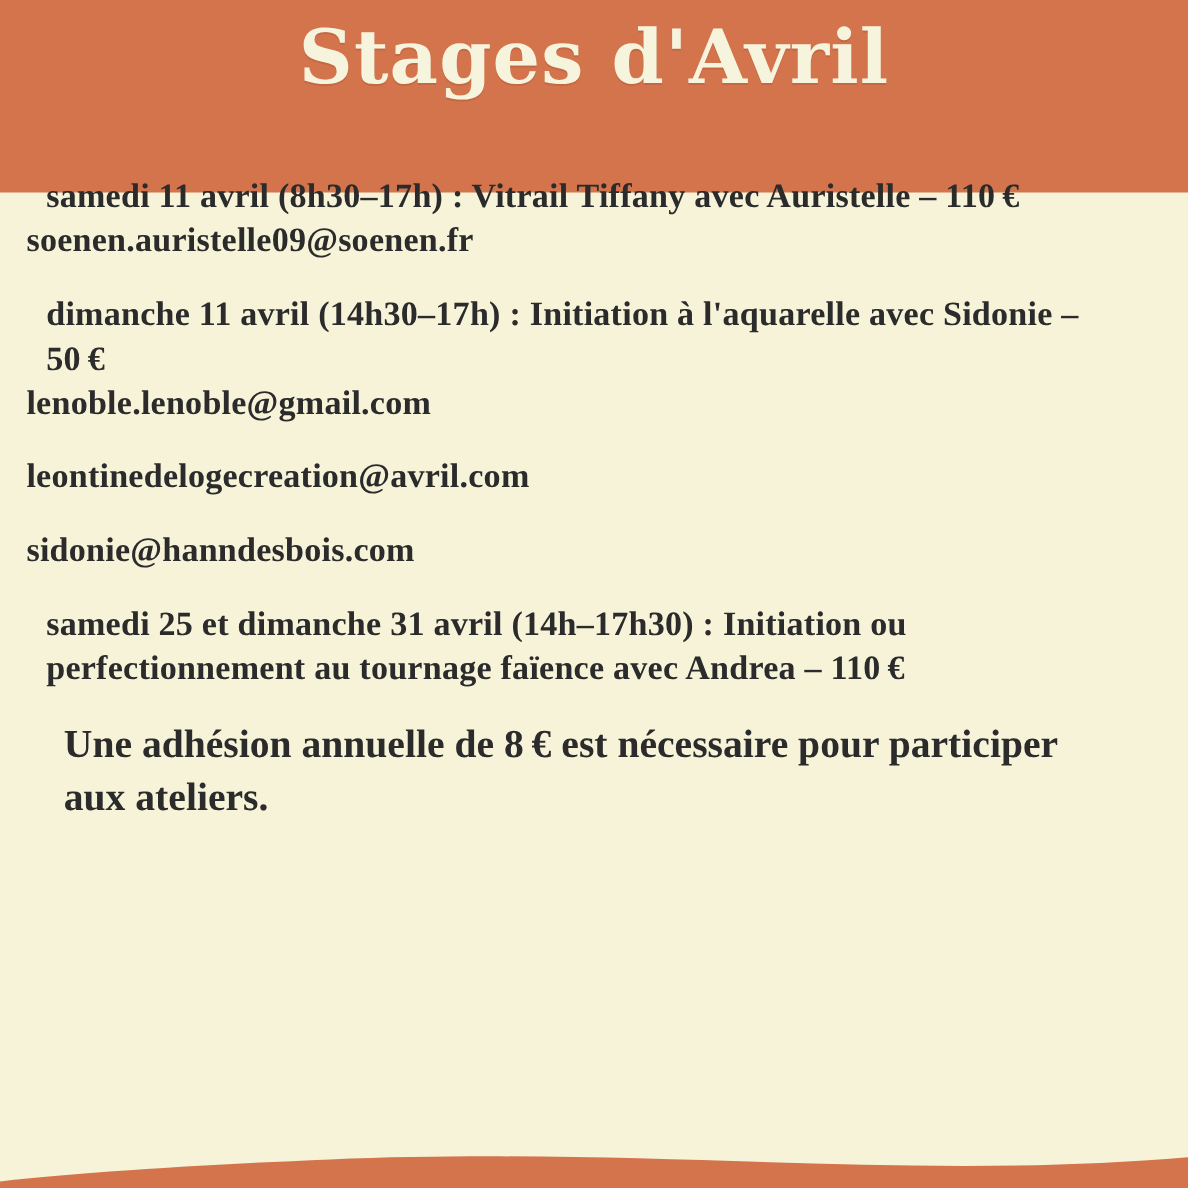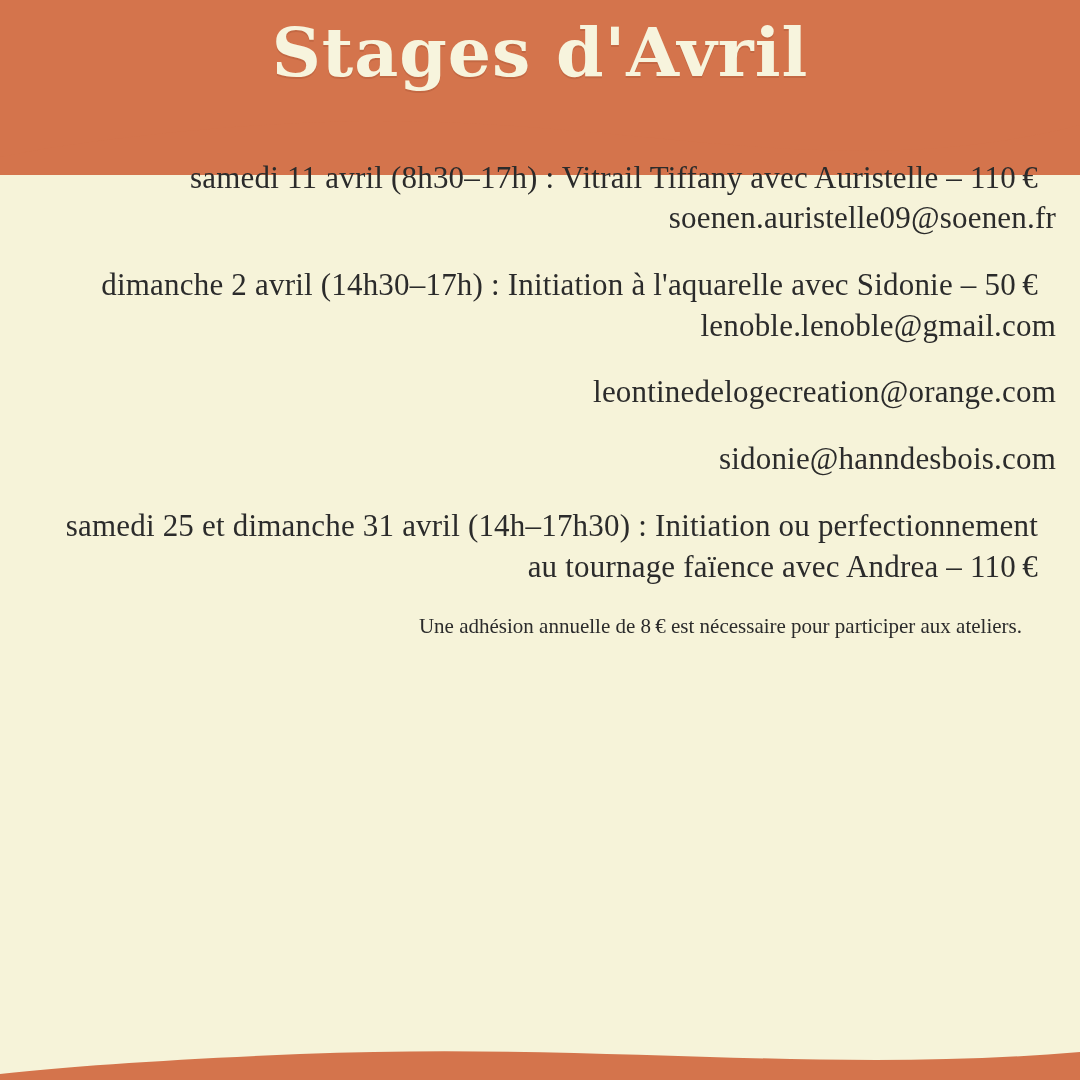--- a/index.html
+++ b/index.html
@@ -64,21 +64,22 @@
 
   
   .content {
     position: absolute;
     left: 0;
     top: 158px;
     width: 1080px;
     z-index: 4;
     padding: 0 24px;
     box-sizing: border-box;
-    text-align: right;
+    text-align: left;
+    font-weight: bold;
   }
 
   .entry {
     margin-bottom: 26px;
   }
   .entry-line {
     color: #2b2b2b;
     font-size: 31px;
     line-height: 1.30;
     font-family: "Liberation Serif", serif;
@@ -88,21 +89,21 @@
   .entry-email {
     color: #2b2b2b;
     font-size: 31px;
     line-height: 1.32;
     font-family: "Liberation Serif", serif;
     letter-spacing: 0.2px;
   }
   .note {
     margin-top: 22px;
     color: #2b2b2b;
-    font-size: 21px;
+    font-size: 36px;
     line-height: 1.32;
     font-family: "Liberation Serif", serif;
     padding: 0 34px;
   }
 </style>
 </head>
 <body>
 
 <div id="poster">
 
@@ -115,26 +116,26 @@
   <div class="header-title">Stages d'Avril</div>
 
   <div class="content">
 
     <div class="entry">
       <div class="entry-line">samedi 11 avril (8h30–17h) : Vitrail Tiffany avec Auristelle – 110 €</div>
       <div class="entry-email">soenen.auristelle09@soenen.fr</div>
     </div>
 
     <div class="entry">
-      <div class="entry-line">dimanche 2 avril (14h30–17h) : Initiation à l'aquarelle avec Sidonie – 50 €</div>
+      <div class="entry-line">dimanche 11 avril (14h30–17h) : Initiation à l'aquarelle avec Sidonie – 50 €</div>
       <div class="entry-email">lenoble.lenoble@gmail.com</div>
     </div>
 
     <div class="entry">
-      <div class="entry-email">leontinedelogecreation@orange.com</div>
+      <div class="entry-email">leontinedelogecreation@avril.com</div>
     </div>
 
     <div class="entry">
       <div class="entry-email">sidonie@hanndesbois.com</div>
     </div>
 
     <div class="entry">
       <div class="entry-line">samedi 25 et dimanche 31 avril (14h–17h30) :  Initiation ou perfectionnement au tournage faïence avec Andrea – 110 €</div>
     </div>
 

